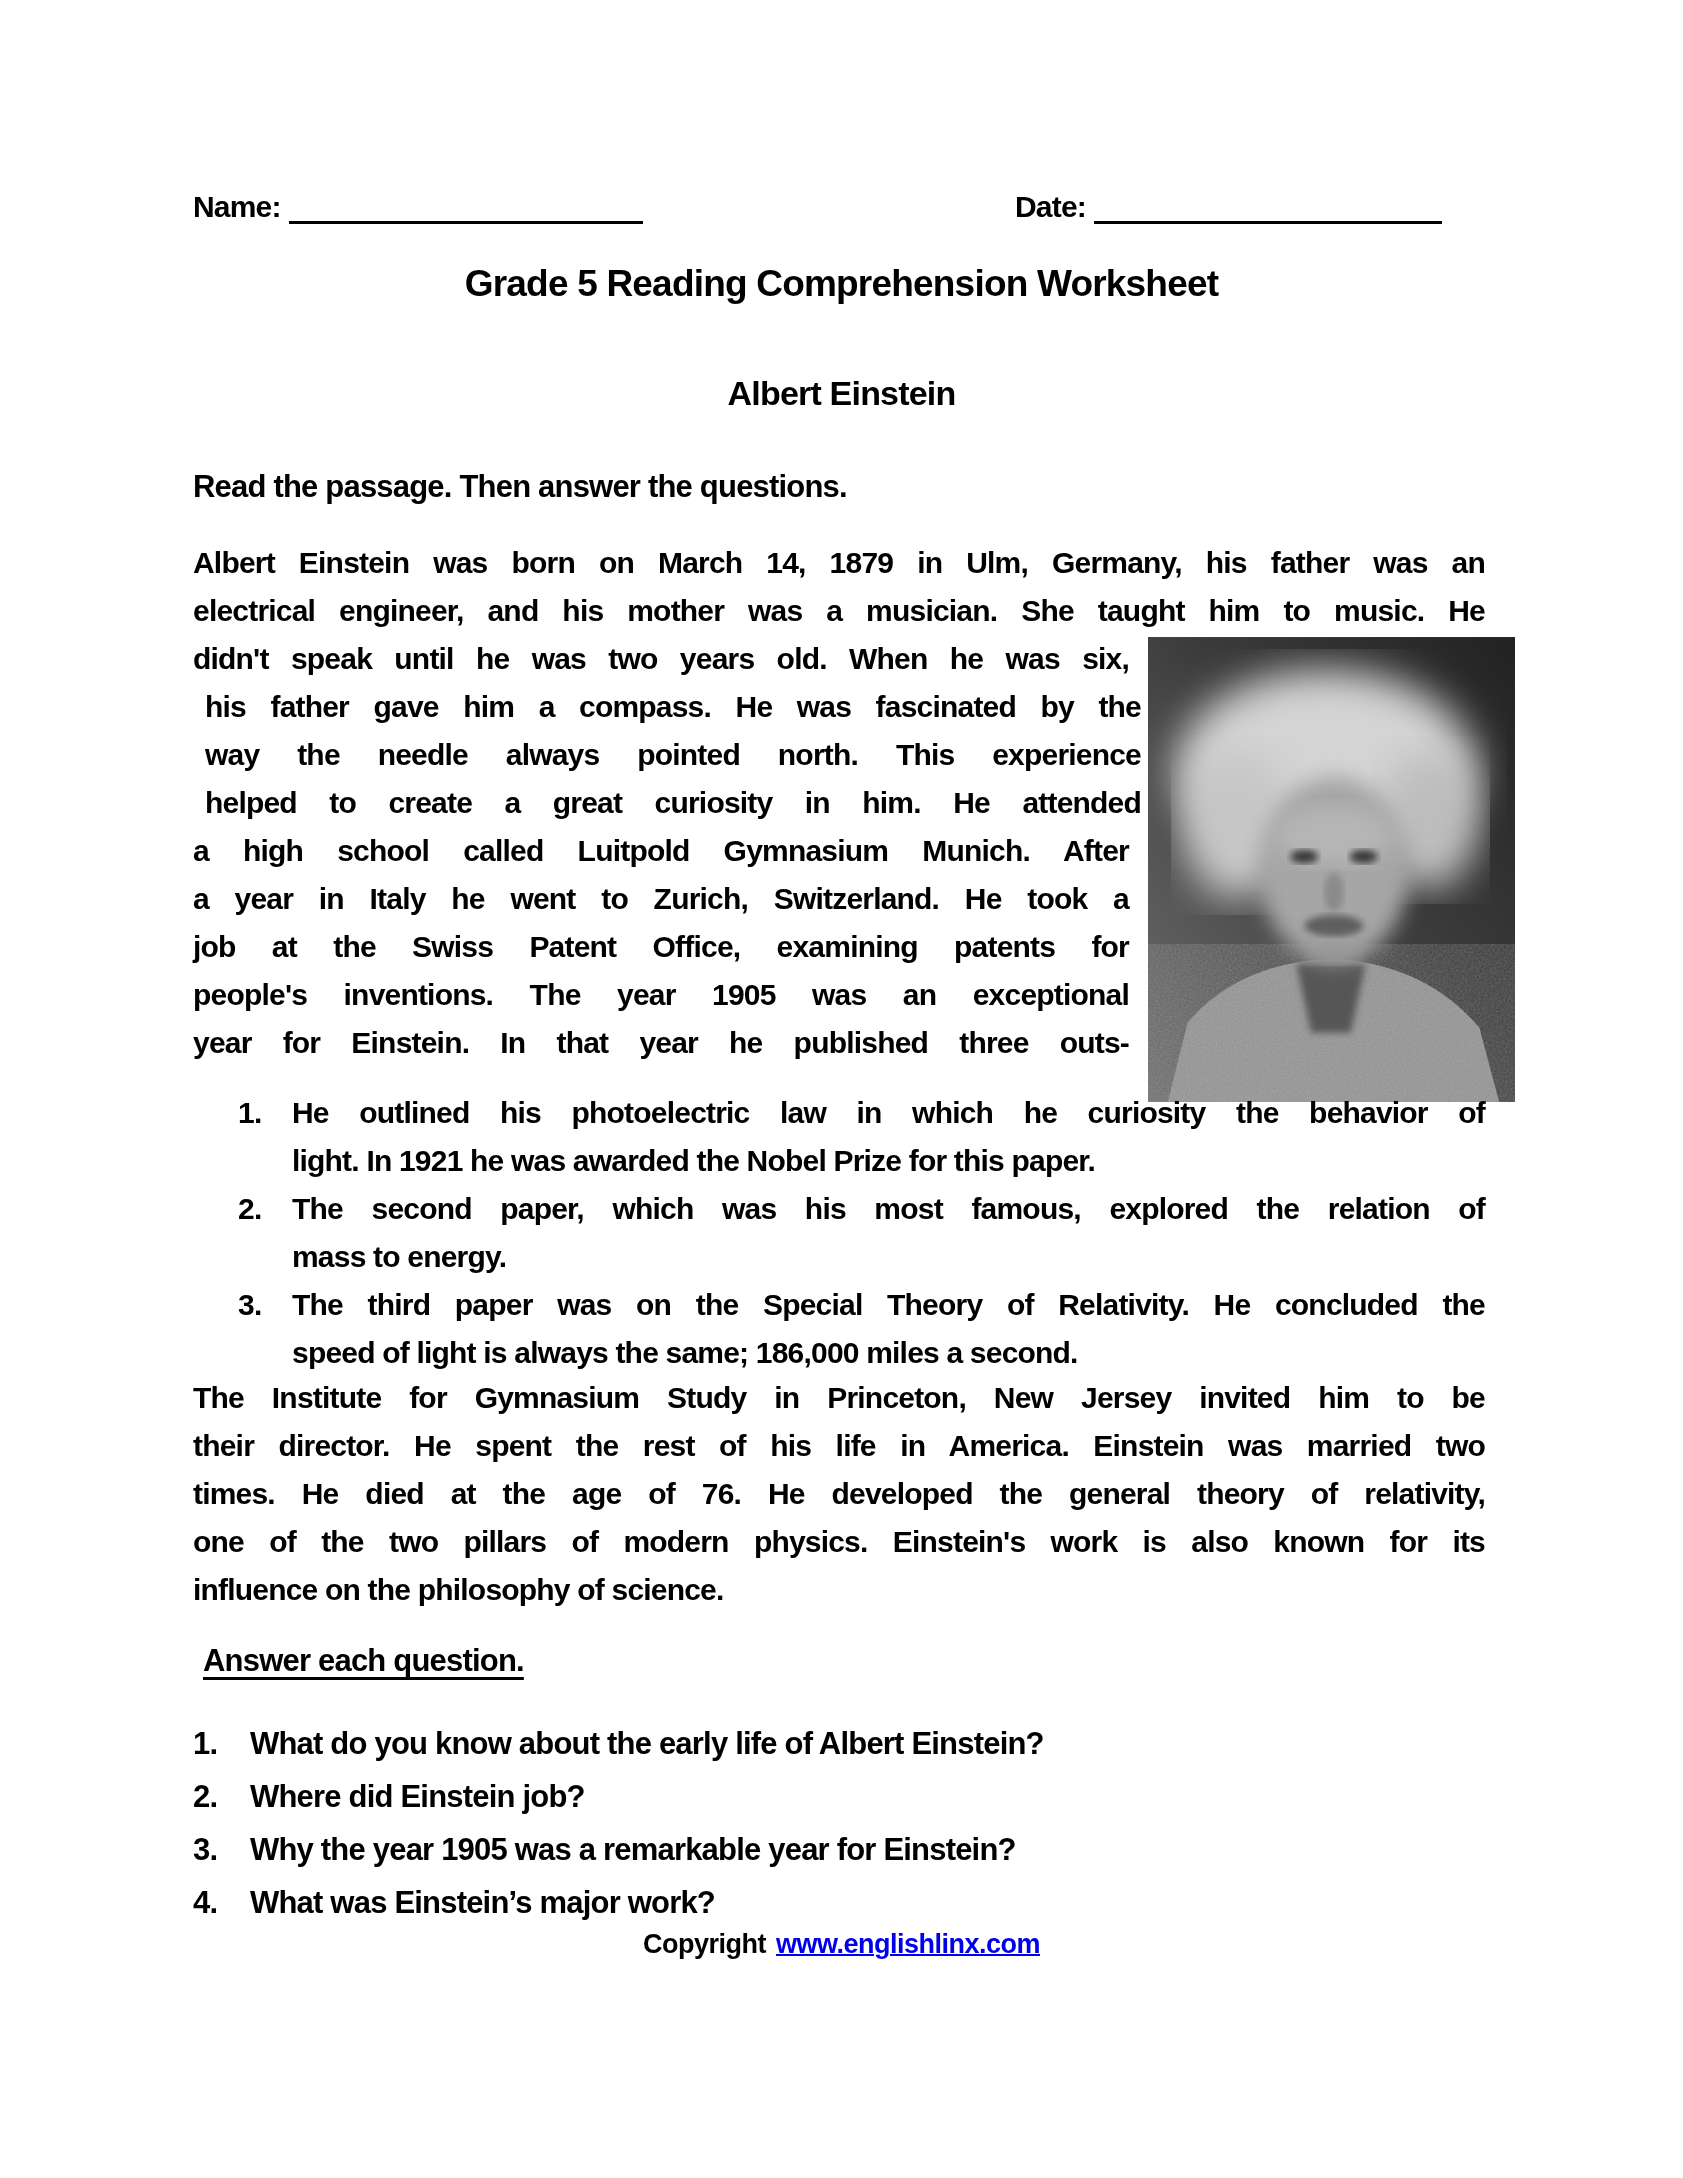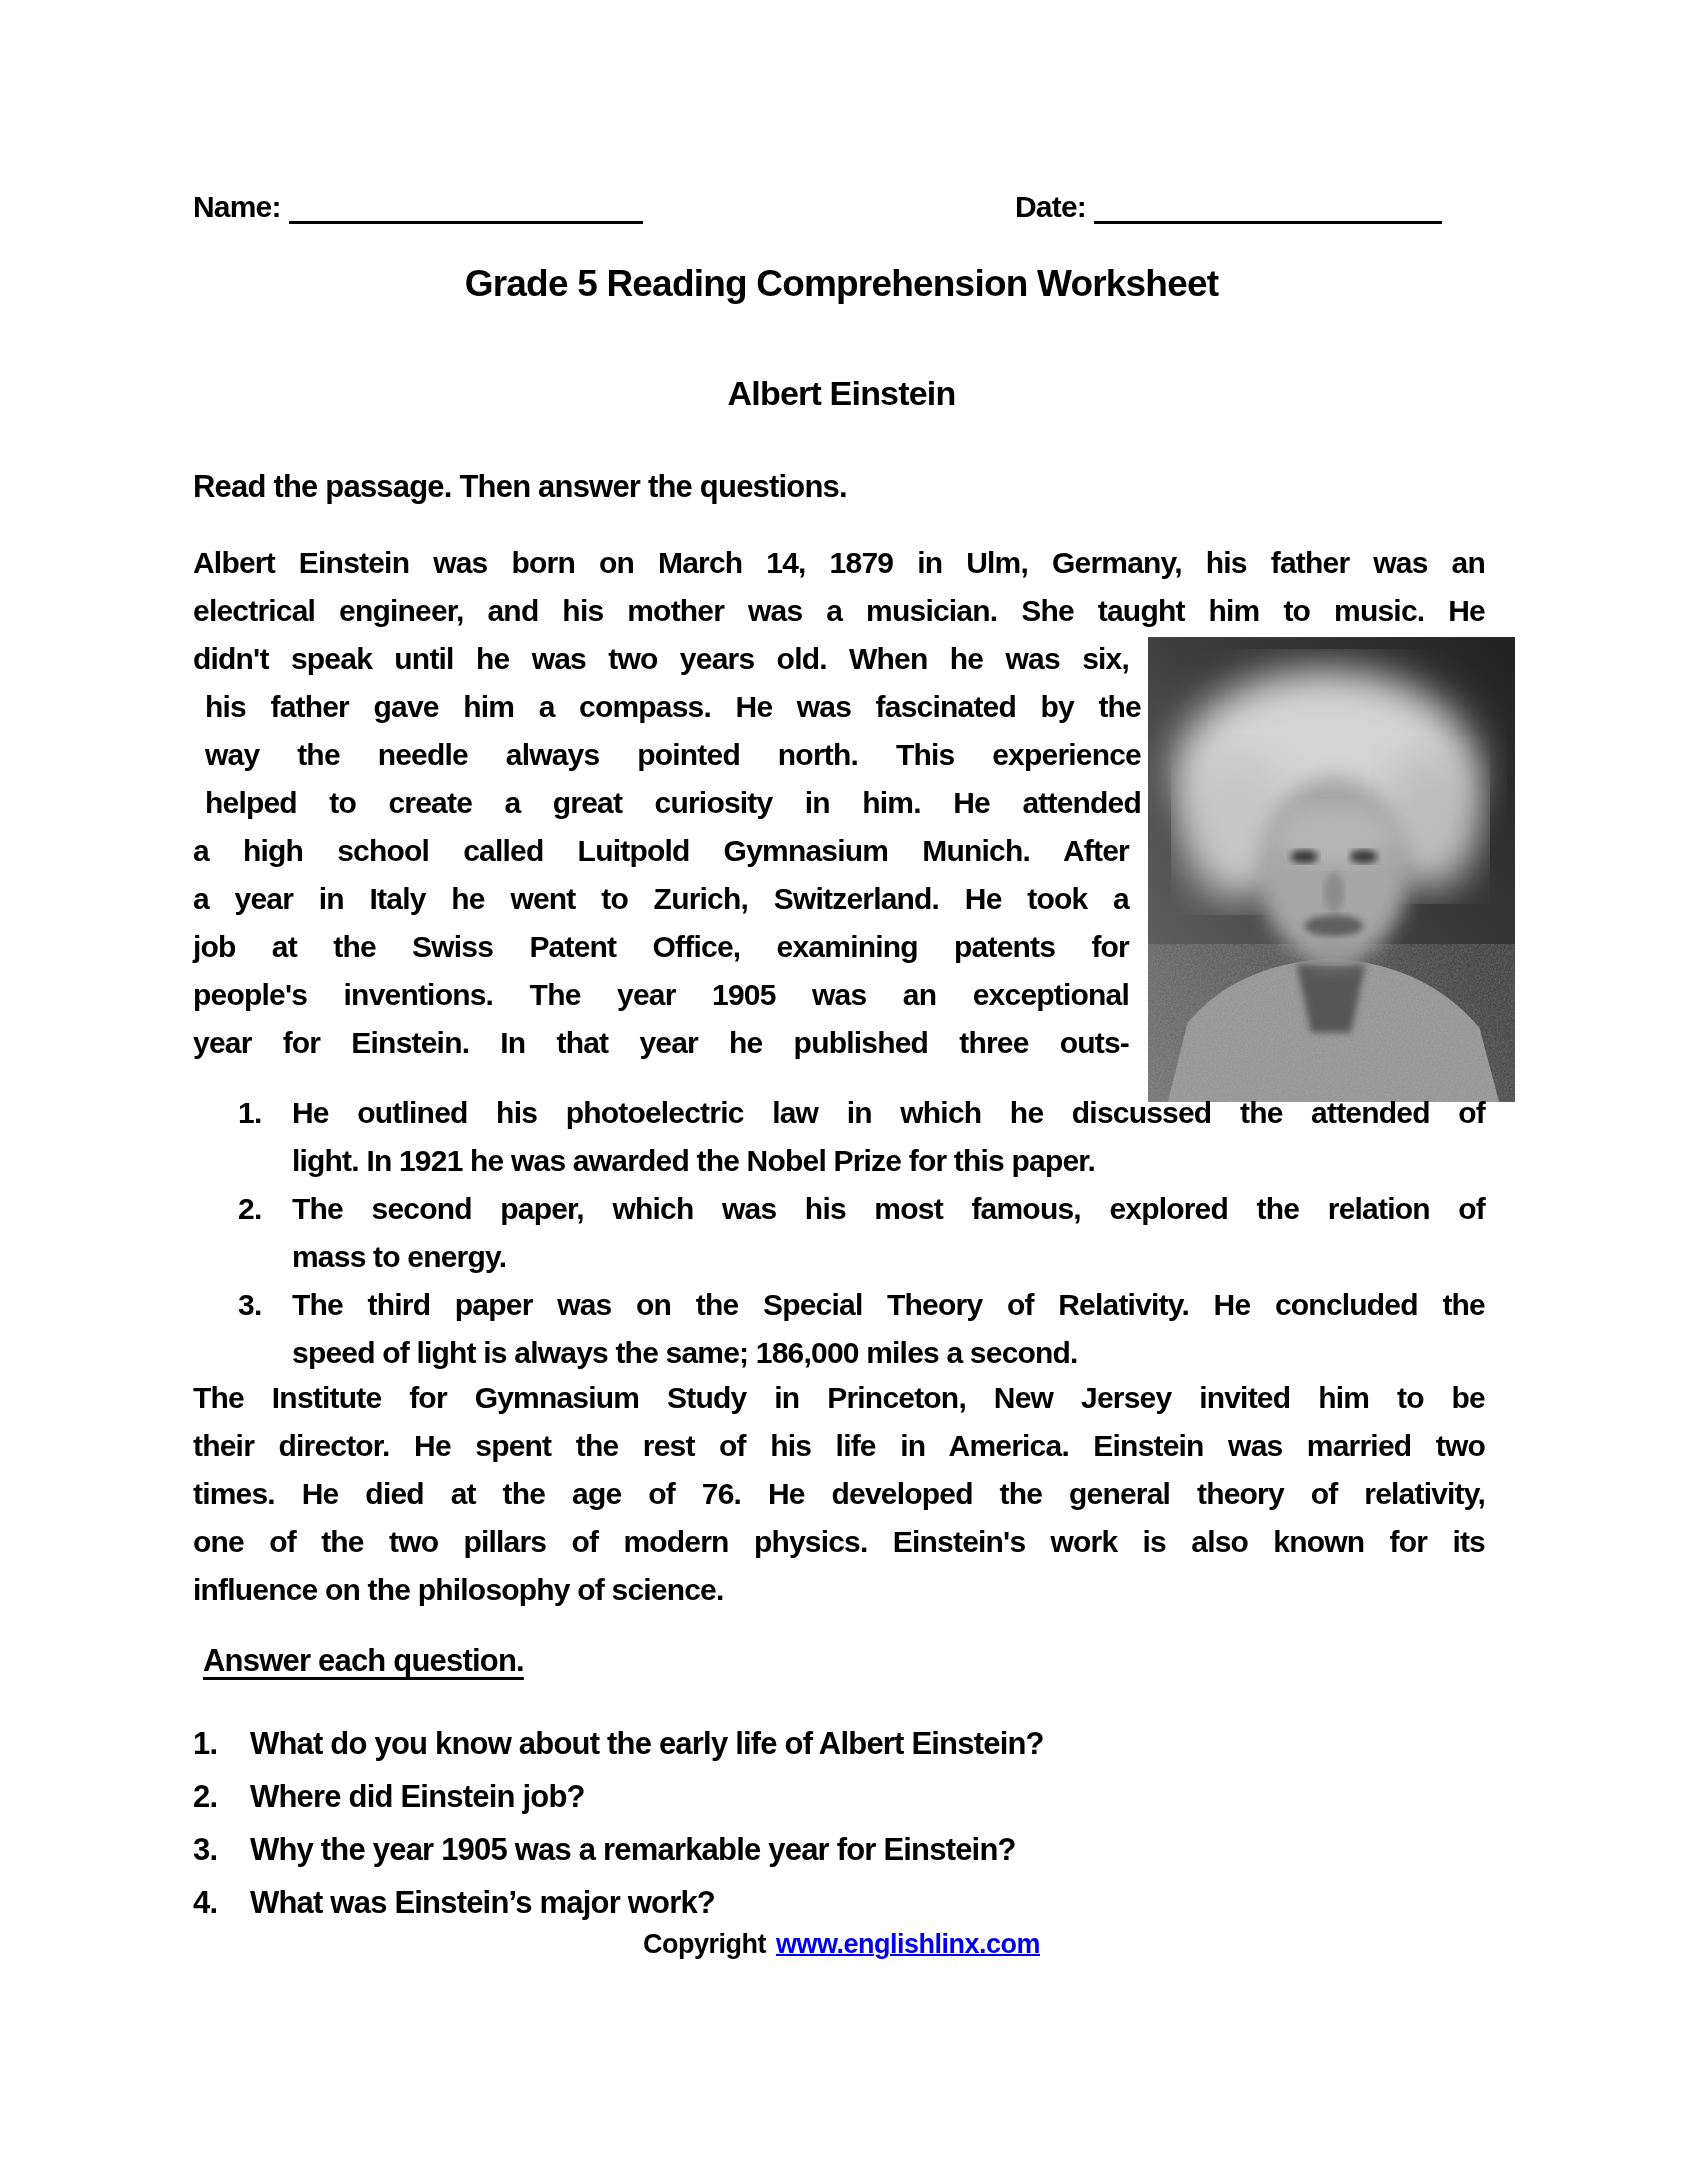--- a/index.html
+++ b/index.html
@@ -119,21 +119,21 @@
     <div class="line j narrow sp">helped to create a great curiosity in him. He attended</div>
     <div class="line j narrow">a high school called Luitpold Gymnasium Munich. After</div>
     <div class="line j narrow">a year in Italy he went to Zurich, Switzerland. He took a</div>
     <div class="line j narrow">job at the Swiss Patent Office, examining patents for</div>
     <div class="line j narrow">people's inventions. The year 1905 was an exceptional</div>
     <div class="line j narrow">year for Einstein. In that year he published three outs-</div>
   </div>
 
   <div class="plist">
     <div class="line li-line j">
-      <span class="num">1.</span><span>He outlined his photoelectric law in which he discussed the attended of</span>
+      <span class="num">1.</span><span>He outlined his photoelectric law in which he curiosity the behavior of</span>
     </div>
     <div class="line li-line">
       <span>light. In 1921 he was awarded the Nobel Prize for this paper.</span>
     </div>
     <div class="line li-line j">
       <span class="num">2.</span><span>The second paper, which was his most famous, explored the relation of</span>
     </div>
     <div class="line li-line">
       <span>mass to energy.</span>
     </div>

